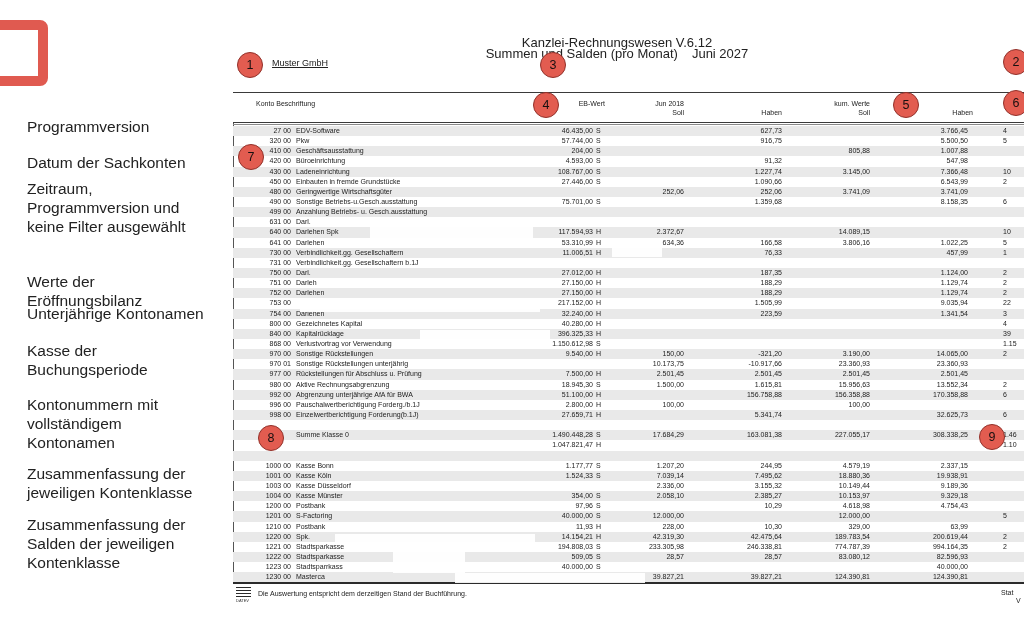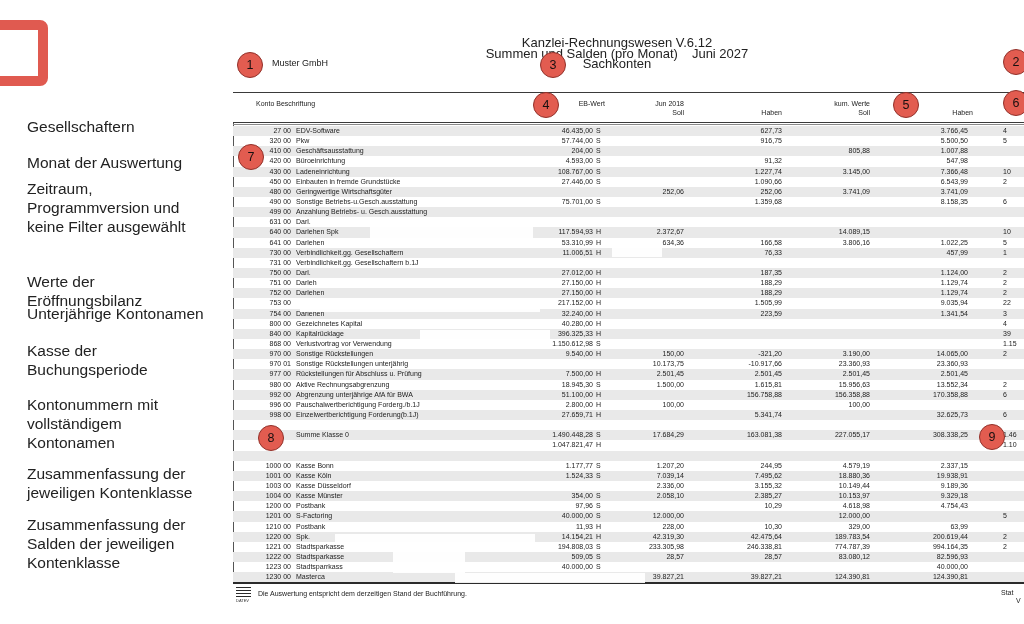--- a/index.html
+++ b/index.html
@@ -8,21 +8,21 @@
 
   
   .bracket{position:absolute;left:-30px;top:20px;width:78px;height:66px;box-sizing:border-box;
            border:10px solid #e05a50;border-radius:8px;}
 
   
   .ann{position:absolute;left:27px;font-size:15.5px;line-height:19px;color:#222;white-space:pre-line;}
 
   
   .report{position:absolute;left:233px;top:0;width:791px;height:624px;overflow:hidden;font-size:7px;}
-  .company{position:absolute;left:39px;top:58px;font-size:9px;color:#222;}
+  .company{position:absolute;left:39px;top:58px;font-size:9px;color:#222;text-decoration:underline;}
   .rheader{position:absolute;left:234px;top:38px;width:300px;text-align:center;font-size:13px;line-height:10.5px;color:#222;}
   .rheader .gap{display:inline-block;width:14px;}
 
   .tframe{position:absolute;left:0;top:92px;height:491px;width:0;border-left:1px solid #555;}
   .thead{position:absolute;left:0;top:92px;width:791px;height:29px;background:#fff;
          border-top:1px solid #3a3a3a;border-bottom:1px solid #3a3a3a;}
   .thead span{position:absolute;white-space:nowrap;}
   .h-konto{left:23px;top:7px;}
   .h-eb{left:272px;top:7px;width:100px;text-align:right;}
   .h-month{left:351px;top:7px;width:100px;text-align:right;}
@@ -66,22 +66,22 @@
            justify-content:center;font-size:12.5px;color:#181010;z-index:5;}
 </style>
 </head>
 <body>
 
 <div class="stage">
 
   <div class="bracket"></div>
 
   <div>
-    <div class="ann" style="top:117px">Gesellschaftern</div>
-    <div class="ann" style="top:153px">Monat der Auswertung</div>
+    <div class="ann" style="top:117px">Programmversion</div>
+    <div class="ann" style="top:153px">Datum der Sachkonten</div>
     <div class="ann" style="top:179px">Zeitraum,
 Programmversion und
 keine Filter ausgewählt</div>
     <div class="ann" style="top:272px">Werte der
 Eröffnungsbilanz</div>
     <div class="ann" style="top:304px">Unterjährige Kontonamen</div>
     <div class="ann" style="top:341px">Kasse der
 Buchungsperiode</div>
     <div class="ann" style="top:395px">Kontonummern mit
 vollständigem
@@ -92,21 +92,20 @@
 Salden der jeweiligen
 Kontenklasse</div>
   </div>
 
   <div class="report">
     <div class="company">Muster GmbH</div>
 
     <div class="rheader">
       <div>Kanzlei-Rechnungswesen V.6.12</div>
       <div><span>Summen und Salden (pro Monat)</span><span class="gap"></span><span>Juni 2027</span></div>
-      <div>Sachkonten</div>
     </div>
 
     <div class="tframe"></div>
 
     <div class="thead">
       <span class="h-konto">Konto Beschriftung</span>
       <span class="h-eb">EB-Wert</span>
       <span class="h-month">Jun 2018</span>
       <span class="h-soll">Soll</span>
       <span class="h-haben">Haben</span>

